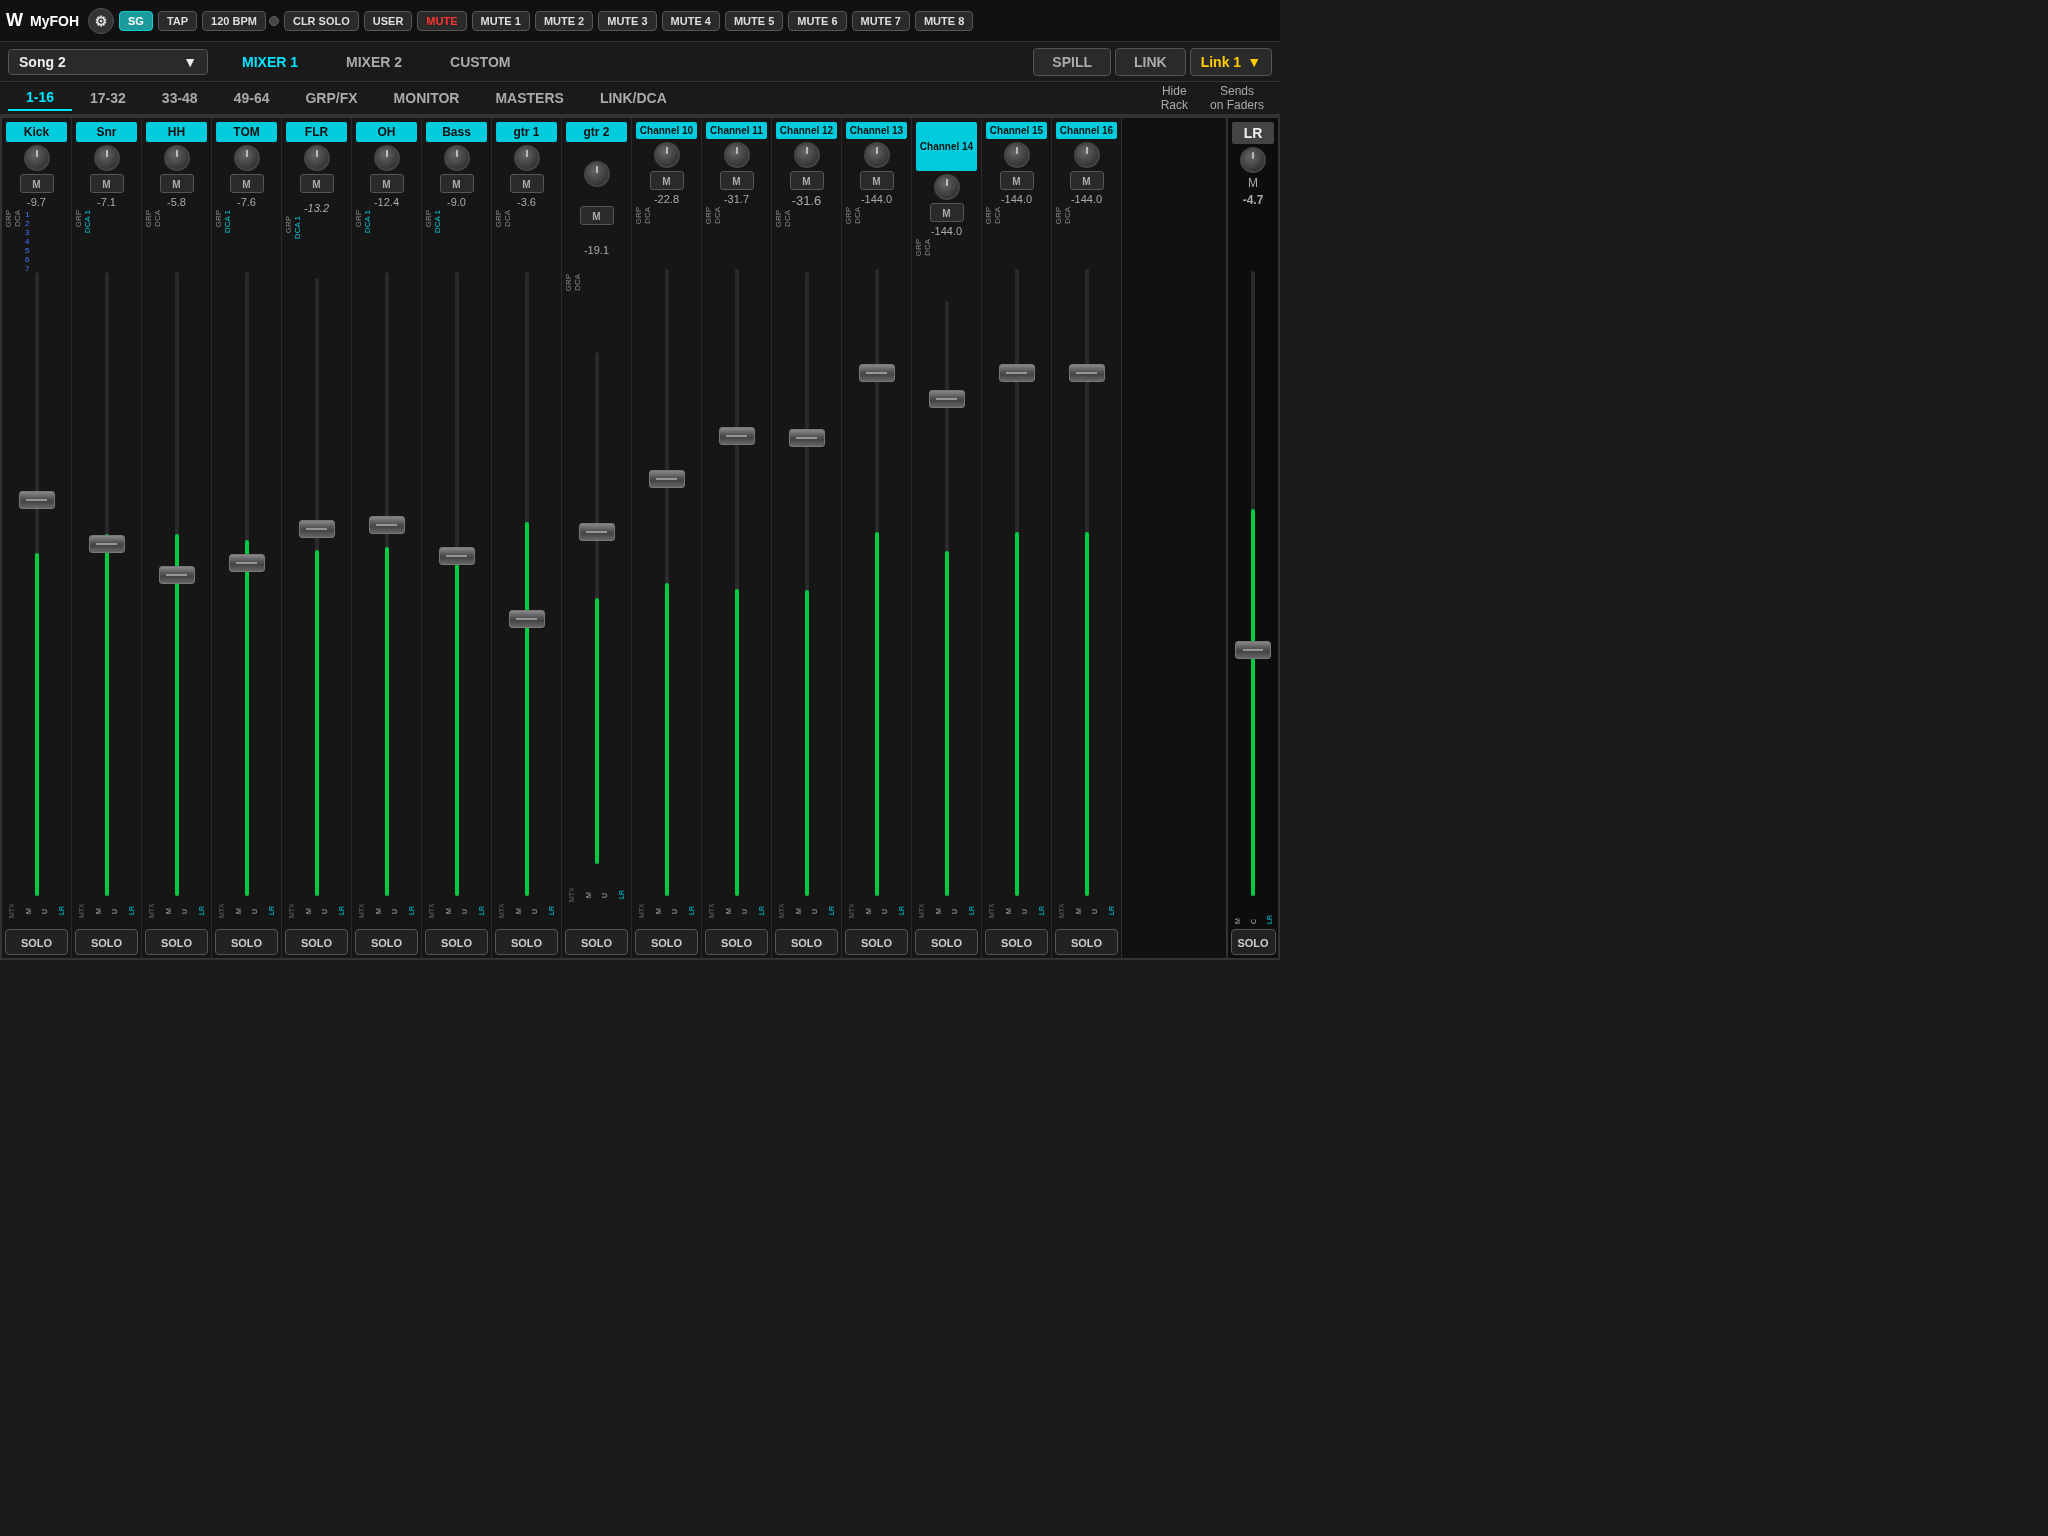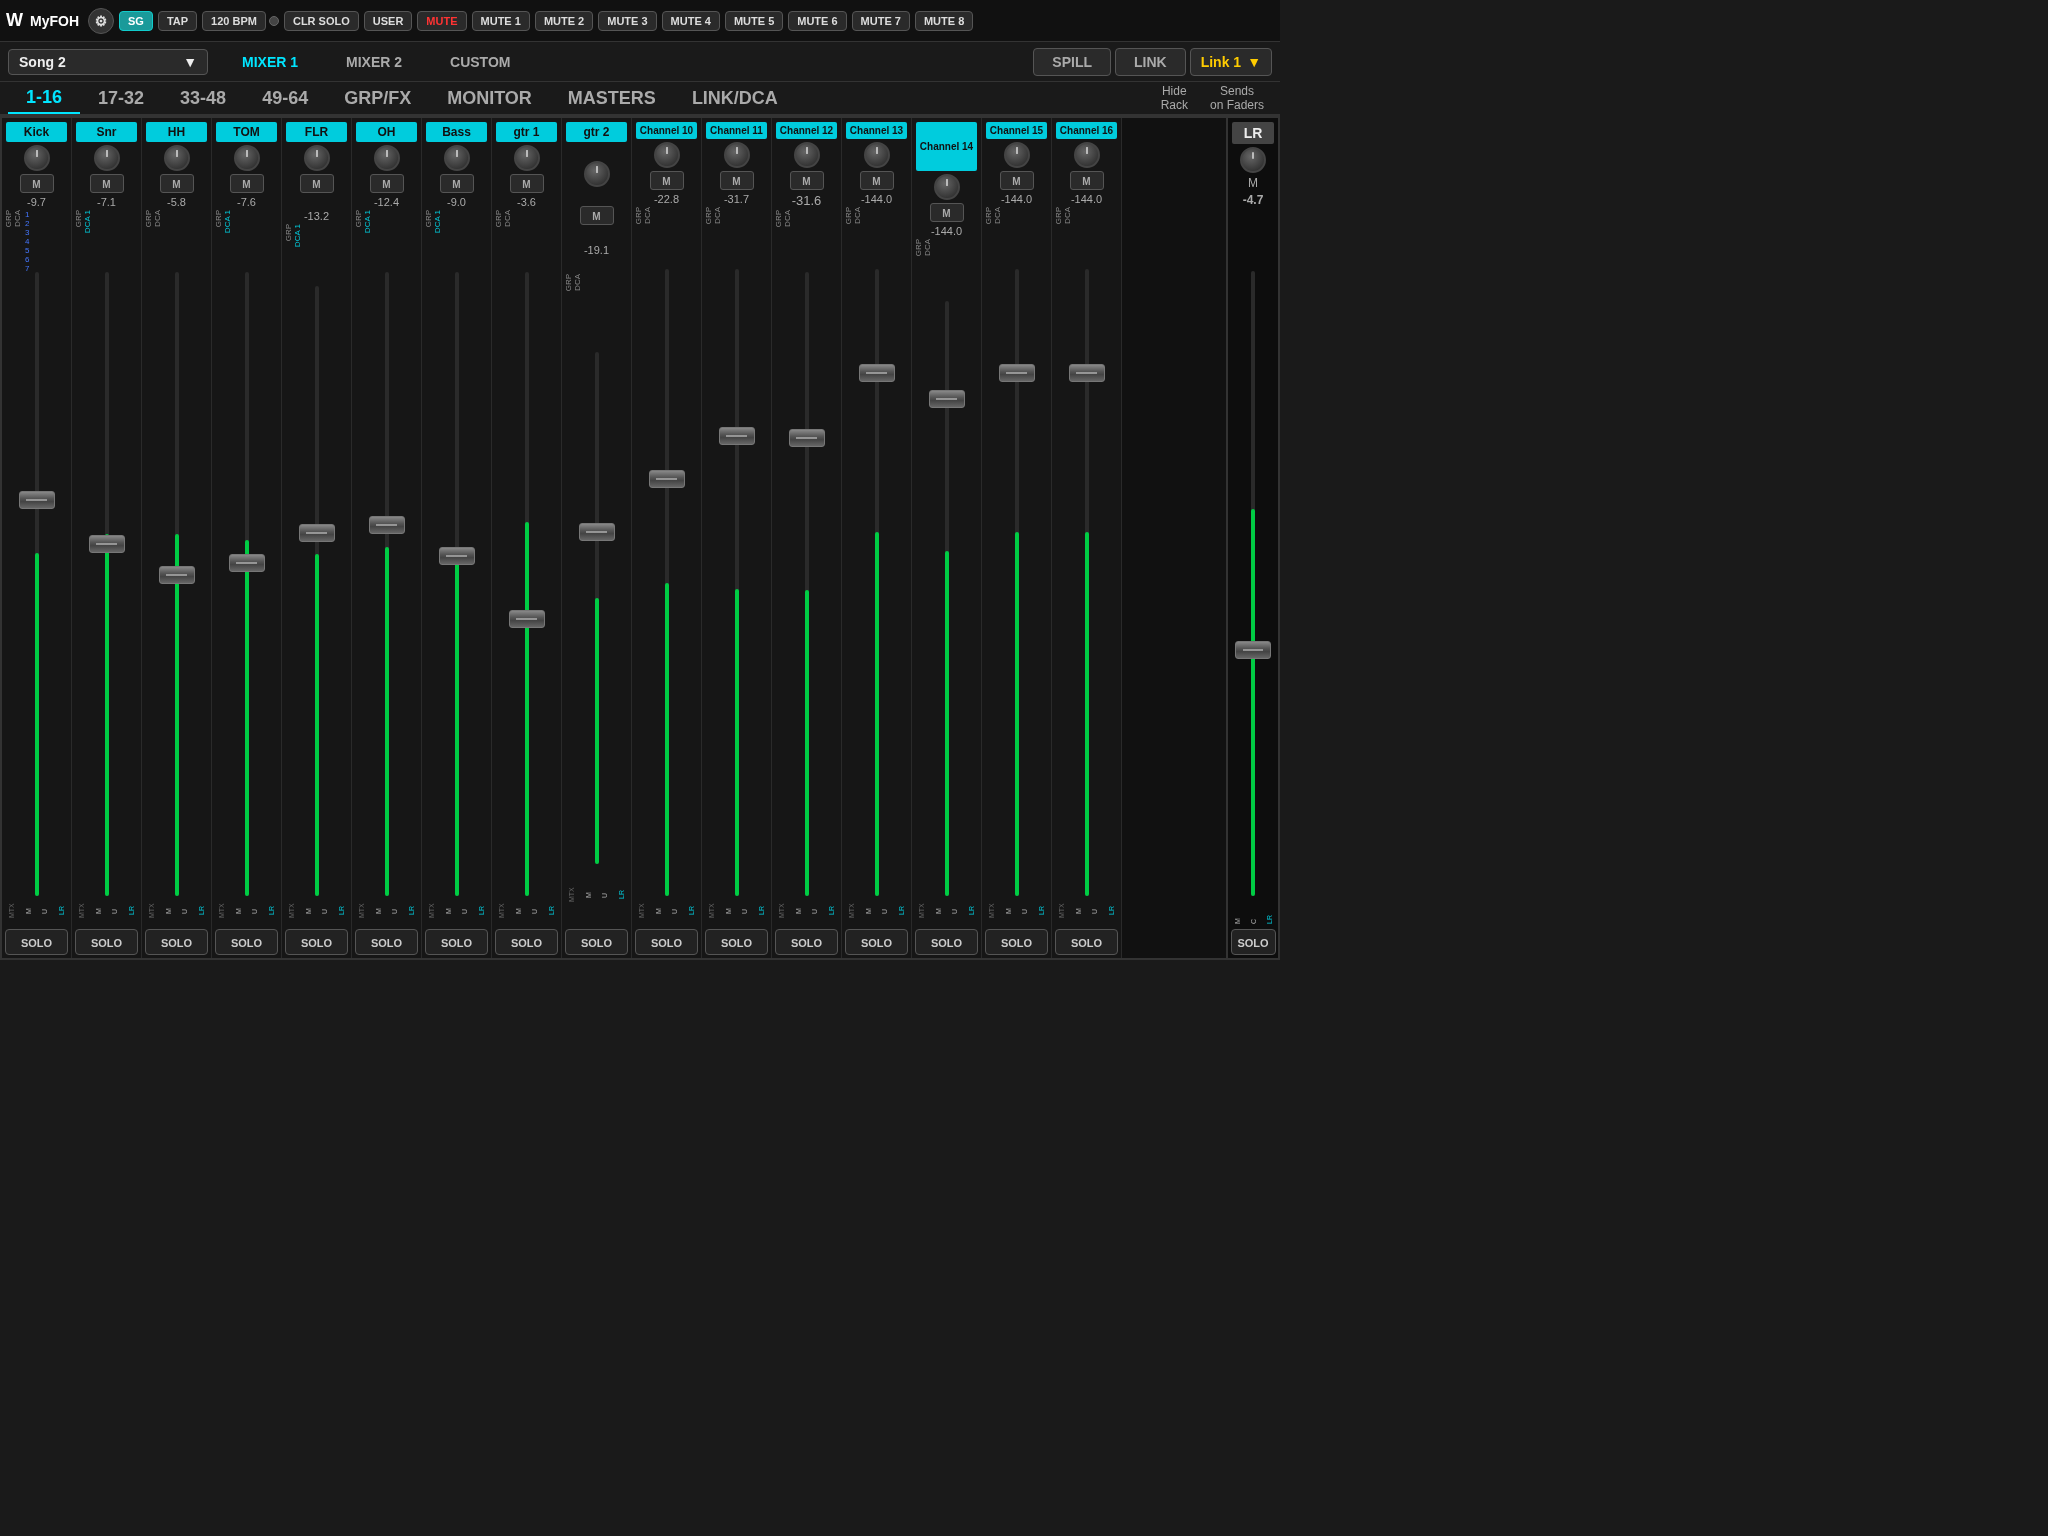--- a/index.html
+++ b/index.html
@@ -164,21 +164,21 @@
       align-items: center;
       background: #1a1a1a;
       height: 34px;
       padding: 0 8px;
       border-bottom: 2px solid #333;
       gap: 0;
     }
     .range-tab {
       padding: 4px 18px;
       color: #aaa;
-      font-size: 18px;
+      font-size: 14px;
       font-weight: bold;
       cursor: pointer;
     }
     .range-tab.active {
       color: #00e5ff;
       border-bottom: 2px solid #00e5ff;
     }
     .right-tabs {
       margin-left: auto;
       display: flex;
@@ -456,21 +456,21 @@
           <span style="font-size: 7px; color: rgb(0, 204, 221); text-align: center; writing-mode: vertical-rl; transform: rotate(180deg);">LR</span>
         </div>
         <div style="width: 90%; height: 26px; background: rgb(34, 34, 34); border: 1px solid rgb(85, 85, 85); border-radius: 4px; color: rgb(204, 204, 204); font-size: 11px; font-weight: bold; text-align: center; line-height: 26px; cursor: pointer; margin: 3px auto;">SOLO</div>
       </div>
       <div class="channel-strip main-ch" style="width: 70px; display: flex; flex-direction: column; align-items: center; border-right: 1px solid rgb(42, 42, 42); background: rgb(22, 22, 22); position: relative; flex-shrink: 0;">
         <div class="ch-name" style="width: calc(100% - 8px); margin: 4px 4px 0px; padding: 3px 2px; font-size: 12px; font-weight: bold; text-align: center; background: rgb(0, 204, 221); color: rgb(17, 17, 17); border-radius: 2px; cursor: pointer;">FLR</div>
         <div class="pan-knob" style="width: 26px; height: 26px; border-radius: 50%; background: radial-gradient(circle at 40% 35%, rgb(102, 102, 102), rgb(34, 34, 34)); border: 2px solid rgb(68, 68, 68); margin: 3px 0px 1px; position: relative; cursor: pointer;">
           <div style="position: absolute; top: 3px; left: 50%; transform: translateX(-50%); width: 2px; height: 7px; background: rgb(187, 187, 187); border-radius: 1px;"></div>
         </div>
         <div class="mute-btn" style="width: 34px; height: 19px; background: rgb(42, 42, 42); border: 1px solid rgb(85, 85, 85); border-radius: 3px; color: rgb(170, 170, 170); font-size: 10px; font-weight: bold; text-align: center; line-height: 19px; cursor: pointer; margin: 2px 0px;">M</div>
-        <div style="font-size: 11px; color: rgb(170, 170, 170); margin: 15px 0px 2px; text-align: center;">-13.2</div>
+        <div style="font-size: 11px; color: rgb(170, 170, 170); margin: 7px 0px 2px; text-align: center; font-style: italic;">-13.2</div>
         <div style="display: flex; width: 100%; padding: 0px 3px; height: 62px; overflow: hidden; align-items: flex-start;">
           <span style="font-size: 8px; color: rgb(136, 136, 136); writing-mode: vertical-rl; transform: rotate(180deg); margin-right: 1px; line-height: 1;">GRP</span>
           <span style="font-size: 8px; color: rgb(0, 204, 221); writing-mode: vertical-rl; transform: rotate(180deg); line-height: 1;">DCA
 1</span>
         </div>
         <div style="flex: 1 1 0%; width: 100%; position: relative; display: flex; align-items: stretch; justify-content: center; min-height: 200px;">
           <div style="position: relative; width: 100%; display: flex; justify-content: center;">
             <div style="width: 4px; height: 100%; background: rgb(42, 42, 42); border-radius: 2px; position: relative; display: flex; align-items: flex-end;">
               <div style="position: absolute; bottom: 0px; left: 0px; width: 100%; background: rgb(0, 204, 68); border-radius: 2px; height: 56%;"></div>
             </div>

